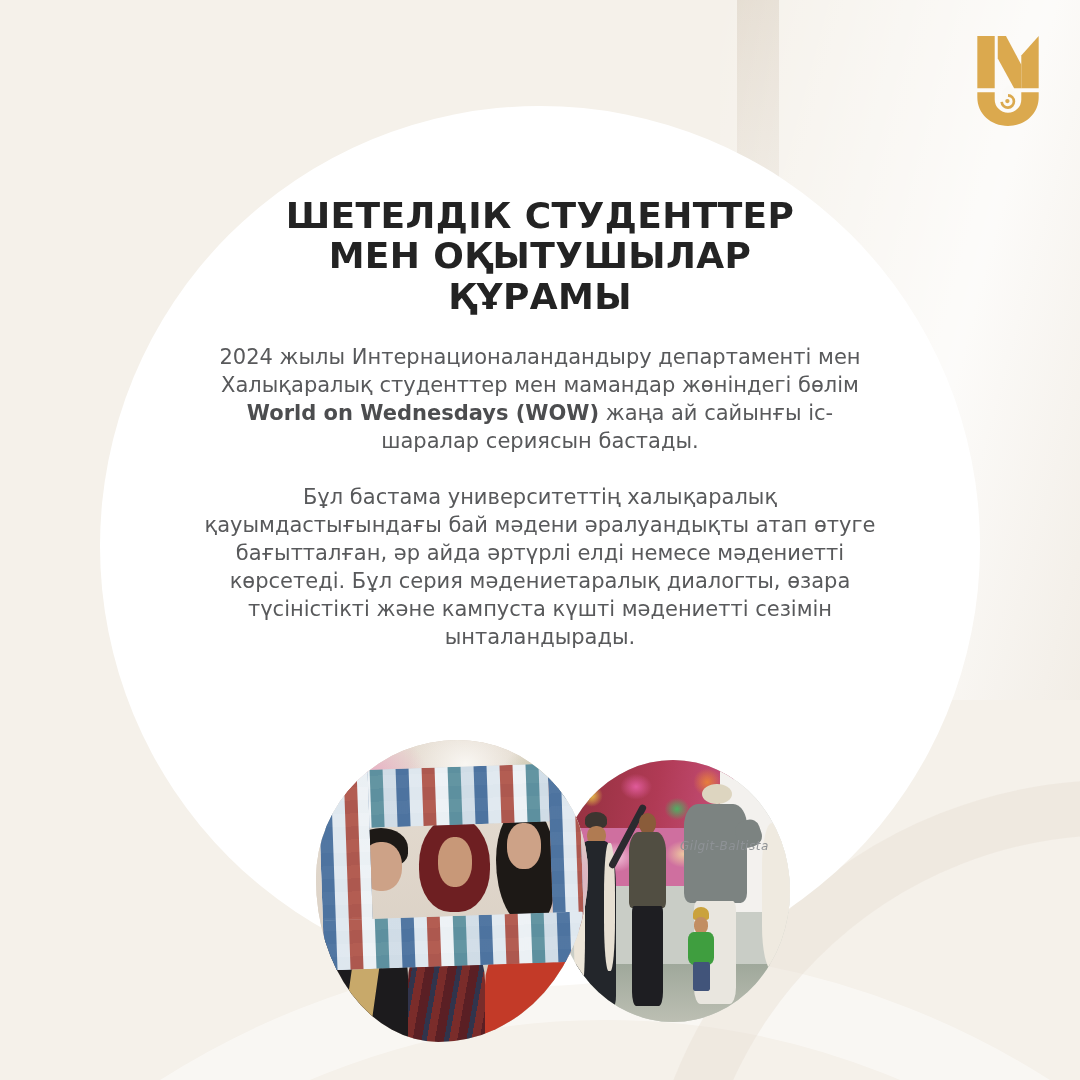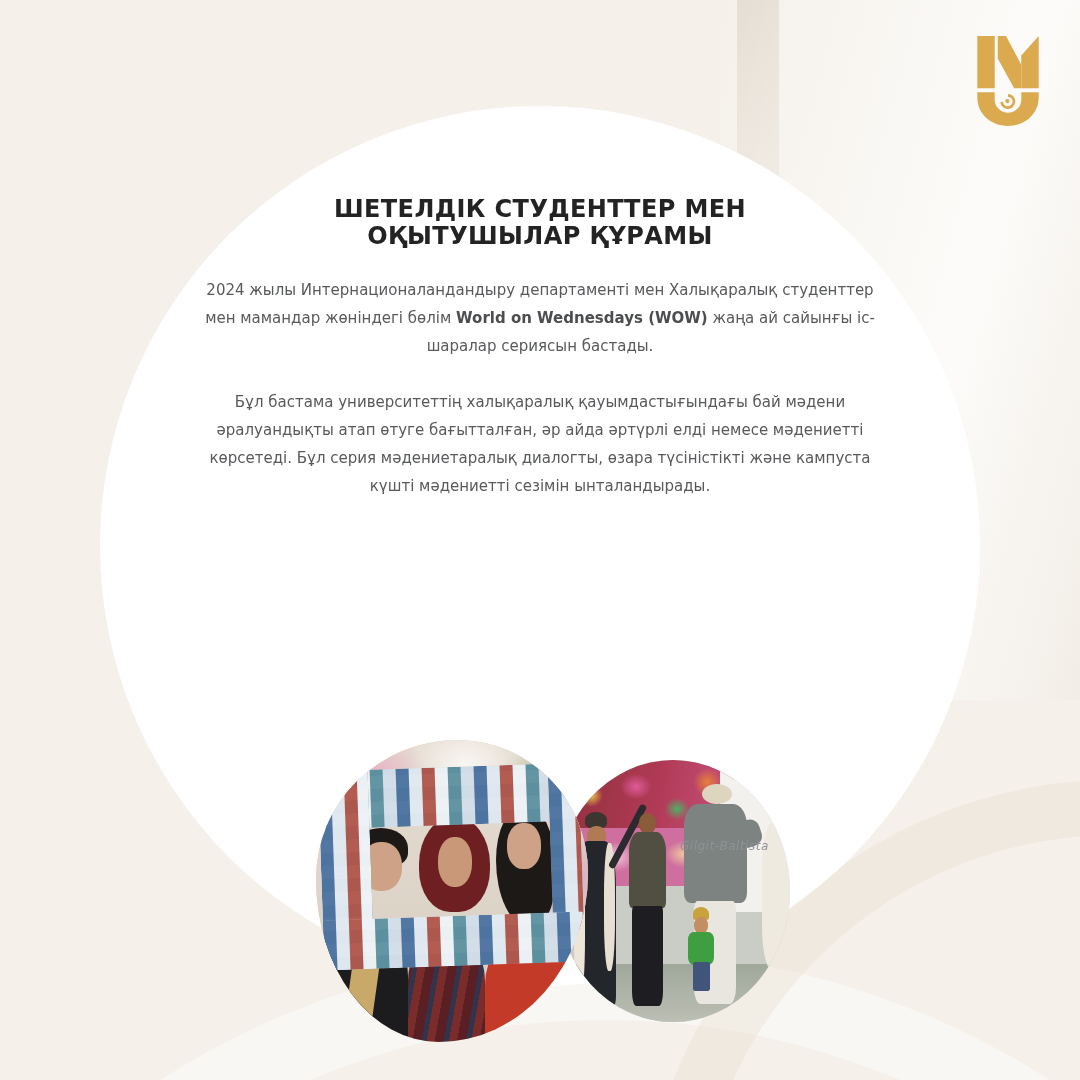--- a/index.html
+++ b/index.html
@@ -13,23 +13,23 @@
     background:linear-gradient(to bottom,rgba(213,201,185,.5),rgba(213,201,185,0));}
   .bg-wash-right{position:absolute;right:0;top:0;width:360px;height:700px;
     background:linear-gradient(105deg,rgba(255,255,255,0) 0%,rgba(255,255,255,.75) 60%,rgba(240,235,228,.6) 100%);}
   .bg-arc-bottom{position:absolute;left:-220px;top:950px;width:1650px;height:1650px;border-radius:50%;
     border:70px solid rgba(255,255,255,.45);box-sizing:border-box;}
   .bg-arc-right{position:absolute;left:640px;top:780px;width:950px;height:950px;border-radius:50%;
     border:55px solid rgba(233,224,212,.45);box-sizing:border-box;}
   
   .circle-card{position:absolute;left:100px;top:106px;width:880px;height:880px;border-radius:50%;background:#ffffff;}
   .circle-content{position:absolute;left:90px;top:90px;width:700px;text-align:center;}
-  .post-title{margin:0 auto 26px;max-width:560px;font-size:24px;line-height:1.12;font-weight:bold;
+  .post-title{margin:0 auto 26px;max-width:560px;font-size:36px;line-height:1.12;font-weight:bold;
     color:#232323;letter-spacing:.4px;text-transform:uppercase;}
-  .para{margin:0 auto 28px;max-width:680px;font-size:15px;line-height:28px;color:#58595b;}
+  .para{margin:0 auto 28px;max-width:680px;font-size:21px;line-height:28px;color:#58595b;}
   .para strong{color:#4c4d4f;}
   
   .nu-logo{position:absolute;left:977px;top:36px;width:62px;height:90px;}
   
   .photo-left{position:absolute;left:316px;top:740px;width:272px;height:302px;z-index:3;overflow:hidden;
     border-radius:52% 48% 55% 45% / 46% 44% 56% 54%;background:#d9cfc2;}
   .pl-collage{position:absolute;inset:0;
     background:
       radial-gradient(90px 70px at 18% 12%,rgba(233,166,193,.9),rgba(233,166,193,0) 70%),
       radial-gradient(80px 60px at 55% 8%,rgba(250,248,244,.95),rgba(250,248,244,0) 72%),

